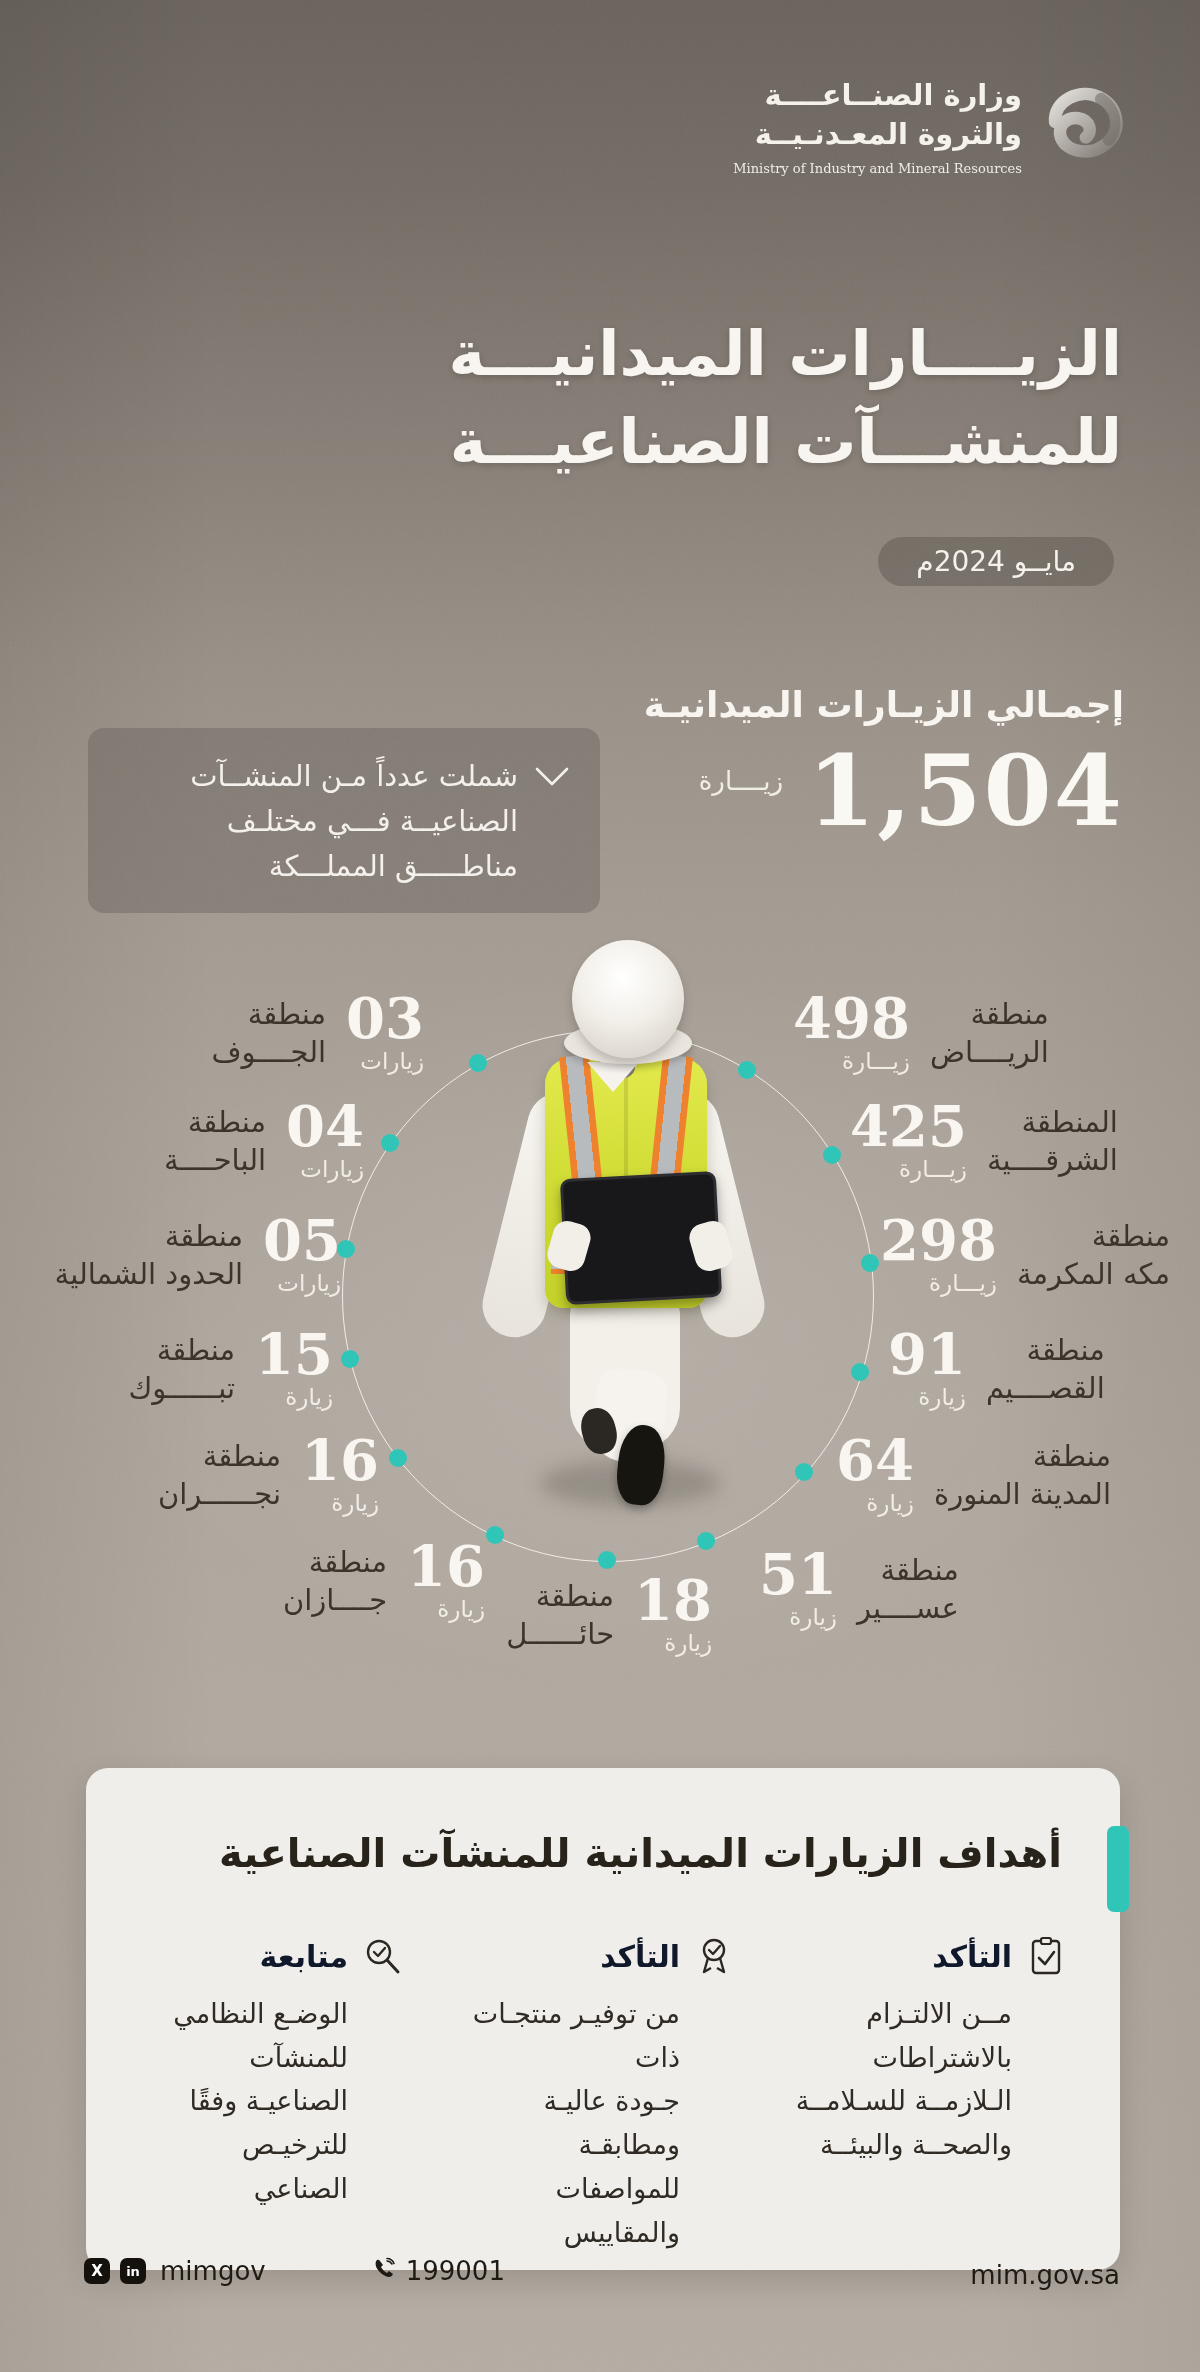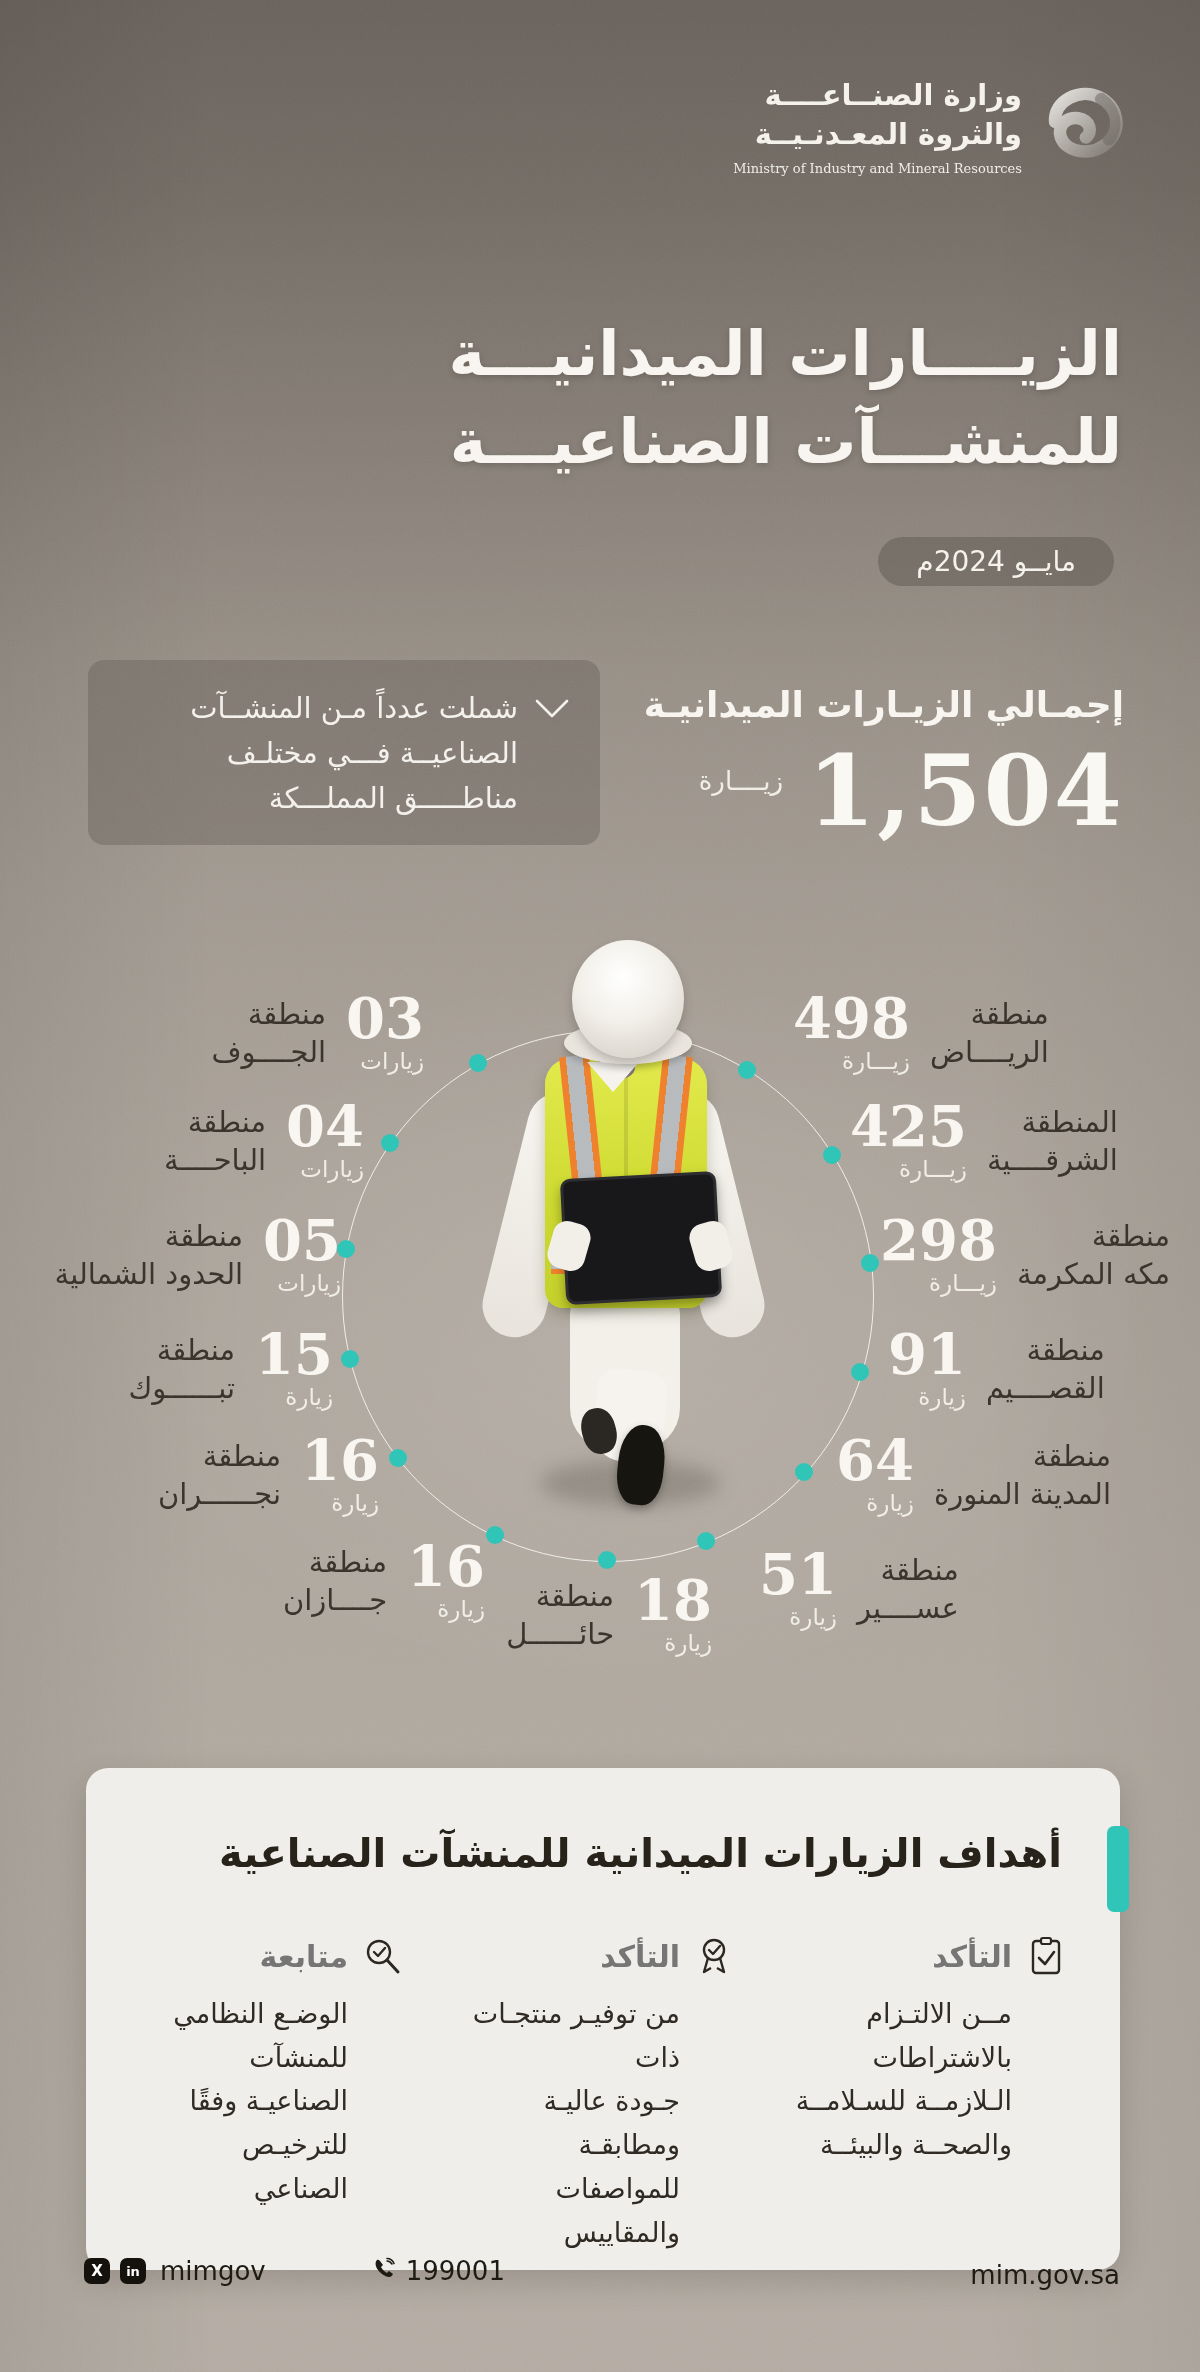--- a/index.html
+++ b/index.html
@@ -19,21 +19,21 @@
   
   .main-title{position:absolute;top:310px;right:78px;text-align:right;direction:rtl;
     font-size:62px;font-weight:bold;color:#f8f5f0;line-height:1.42;text-shadow:0 2px 6px rgba(40,35,30,0.25);}
   .date-chip{position:absolute;top:537px;right:86px;background:rgba(90,84,77,0.48);
     border-radius:30px;padding:8px 38px;font-size:28px;color:#f5f2ec;direction:rtl;}
   
   .total-label{position:absolute;top:684px;right:76px;font-size:36px;font-weight:bold;color:#f8f5f0;direction:rtl;}
   .total-row{position:absolute;top:742px;right:76px;display:flex;direction:rtl;align-items:center;gap:24px;}
   .total-value{font-family:"DejaVu Serif",serif;font-weight:bold;font-size:98px;line-height:1;color:#faf8f3;letter-spacing:2px;direction:ltr;}
   .total-unit{font-size:26px;color:#f1eee7;transform:translateY(-10px);}
-  .note-box{position:absolute;left:88px;top:660px;width:512px;min-height:160px;box-sizing:border-box;
+  .note-box{position:absolute;left:88px;top:728px;width:512px;min-height:160px;box-sizing:border-box;
     background:rgba(103,96,89,0.45);border-radius:16px;padding:26px 30px 24px 24px;
     display:flex;direction:rtl;gap:16px;}
   .note-check{flex:0 0 auto;margin-top:12px;}
   .note-text{font-size:29px;line-height:1.55;color:#f4f1ec;text-align:right;white-space:pre-line;}
   
   .viz-circle{position:absolute;left:342px;top:1030px;width:530px;height:530px;border-radius:50%;
     border:1.5px solid rgba(250,248,244,0.85);}
   .dot{position:absolute;width:18px;height:18px;border-radius:50%;background:#2ec4b6;z-index:6;}
   .region{position:absolute;display:flex;gap:20px;z-index:7;}
   .num{display:flex;flex-direction:column;align-items:flex-end;}
@@ -73,21 +73,21 @@
   .w-cuff.l{left:70px;transform:rotate(16deg);}
   .w-cuff.r{left:212px;transform:rotate(-16deg);}
   
   .card{position:absolute;left:86px;top:1768px;width:1034px;height:502px;background:#f0eeea;
     border-radius:22px;box-shadow:0 12px 30px rgba(40,35,30,0.18);}
   .card-tab{position:absolute;right:-9px;top:58px;width:22px;height:86px;background:#2ec4b6;border-radius:7px;}
   .card-title{margin:0;padding:62px 58px 0 0;text-align:right;direction:rtl;font-size:40px;font-weight:bold;color:#272219;}
   .goals-row{display:flex;direction:rtl;gap:54px;padding:58px 52px 0 40px;}
   .goal{flex:1 1 0;}
   .goal-head{display:flex;direction:rtl;align-items:center;gap:12px;}
-  .goal-head h3{margin:0;font-size:30px;font-weight:bold;color:#737373;}
+  .goal-head h3{margin:0;font-size:30px;font-weight:bold;color:#0f172a;}
   .goal-icon{width:44px;height:44px;flex:0 0 auto;}
   .goal p{margin:14px 56px 0 0;text-align:right;direction:rtl;font-size:27px;line-height:1.62;color:#2e2922;white-space:pre-line;}
   
   .footer-left{position:absolute;left:84px;top:2256px;display:flex;align-items:center;gap:10px;}
   .soc{width:26px;height:26px;border-radius:7px;background:#14110d;color:#fff;display:flex;align-items:center;justify-content:center;
     font-weight:bold;}
   .soc.x{font-size:15px;}
   .soc.in{font-size:13px;letter-spacing:0;}
   .handle{font-size:26px;color:#1d1913;margin-left:4px;}
   .phone-group{display:flex;align-items:center;gap:10px;margin-left:96px;}

